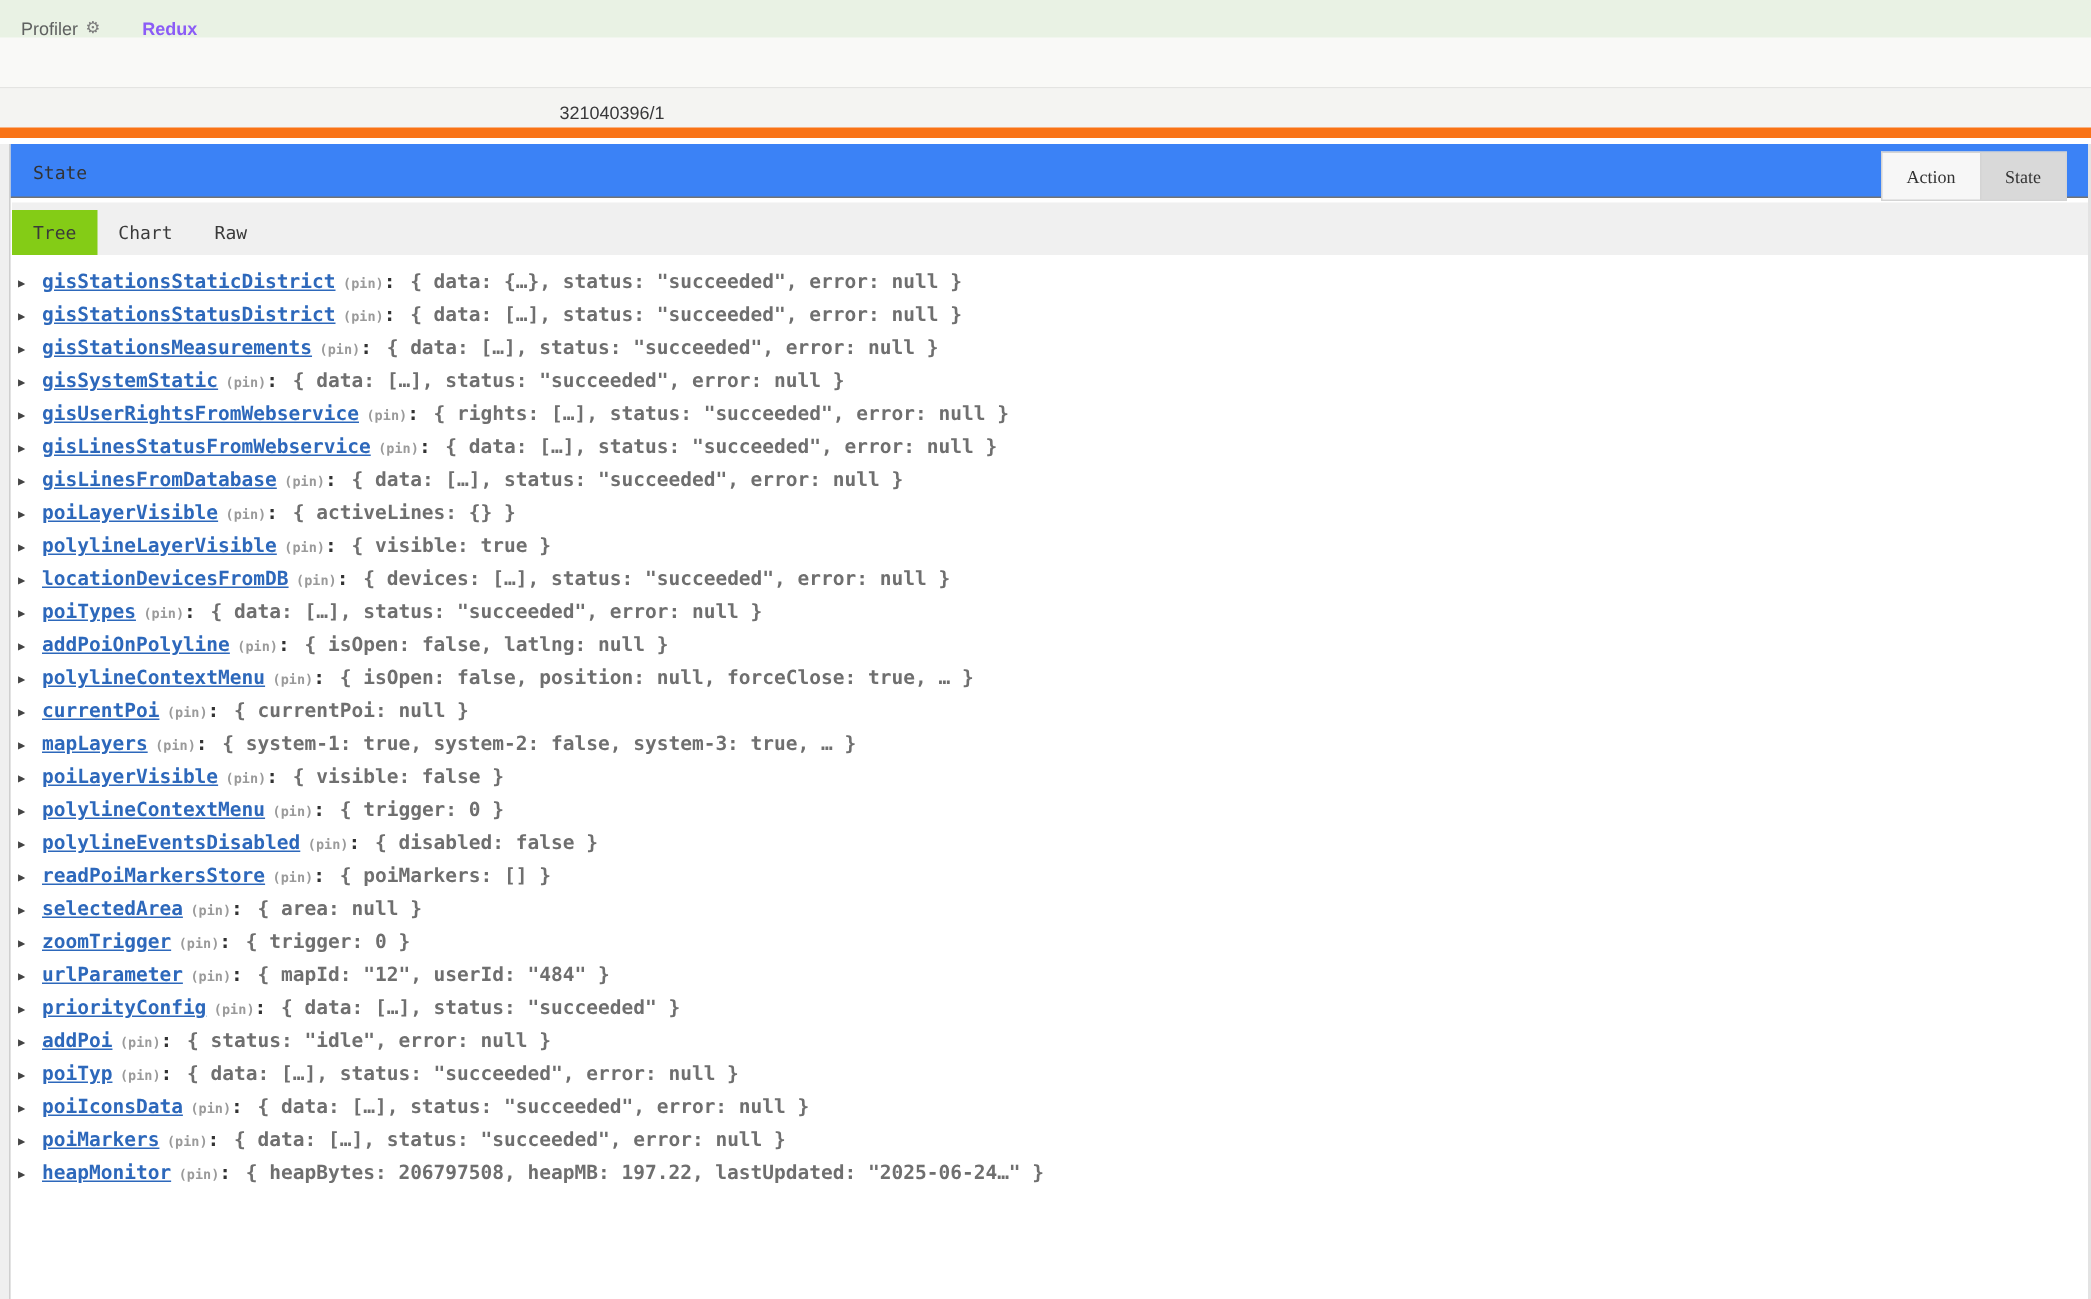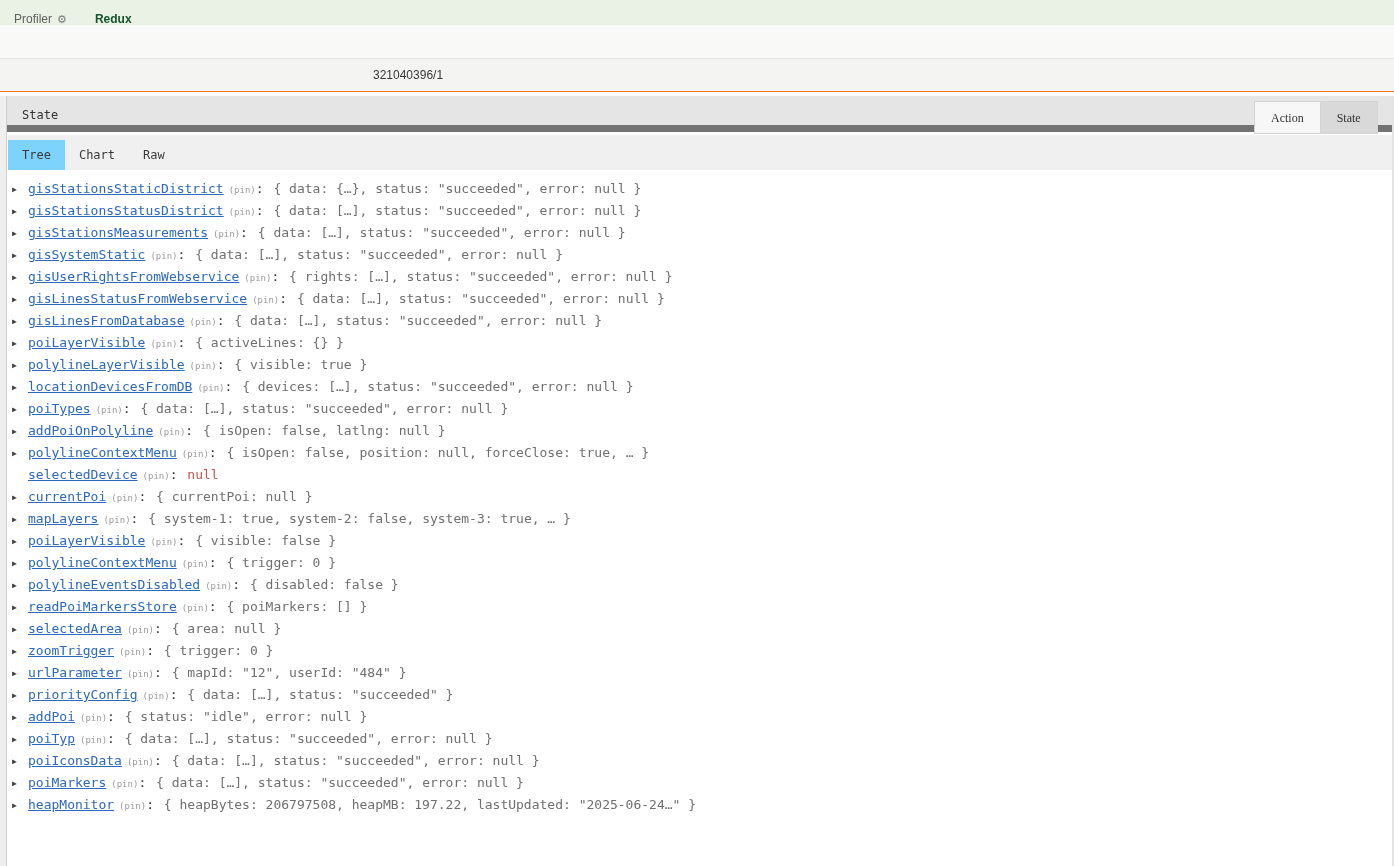--- a/index.html
+++ b/index.html
@@ -12,40 +12,40 @@
   
   .topbar{
     position:absolute;left:0;top:0;width:1394px;height:41px;
     background:#e9f2e4;display:flex;align-items:stretch;
   }
   .devtab{
     display:flex;align-items:center;gap:5px;
     padding:0 14px;font-size:12px;color:#5f6160;cursor:default;
     border-bottom:3px solid transparent;box-sizing:border-box;
   }
-  .devtab.active{color:#14532d;border-bottom:3px solid #3f7142;font-weight:bold;}
+  .devtab.active{color:#8b5cf6;border-bottom:3px solid #3f7142;font-weight:bold;}
   .gear{font-size:11px;color:#7a7a7a;line-height:1;}
   
   .bar2{
     position:absolute;left:0;top:25px;width:1394px;height:34px;
     background:#f9f9f7;border-bottom:1px solid #e4e4e2;box-sizing:border-box;
   }
   
   .action-row{
     position:absolute;left:0;top:59px;width:1394px;height:33px;
-    background:#f4f4f2;border-bottom:1px solid #f97316;box-sizing:border-box;
+    background:#f4f4f2;border-bottom:7px solid #f97316;box-sizing:border-box;
   }
   .action-item{
     position:absolute;left:373px;top:0;height:33px;line-height:33px;
     font-size:12px;color:#38383a;
   }
   
   .state-header{
     position:absolute;left:0;top:96px;width:1394px;height:36px;
-    background:#e5e5e5;border-bottom:7px solid #737373;box-sizing:border-box;
+    background:#3b82f6;border-bottom:1px solid #737373;box-sizing:border-box;
   }
   .state-title{
     position:absolute;left:22px;top:0;height:39px;line-height:39px;
     font-family:"DejaVu Sans Mono", monospace;font-size:12px;color:#333;
   }
   .view-tabs{
     position:absolute;left:1254px;top:5px;height:33px;display:flex;
   }
   .view-tab{
     height:33px;line-height:33px;padding:0 16px;
@@ -58,34 +58,34 @@
   
   .subtab-bar{
     position:absolute;left:8px;top:135px;width:1386px;height:35px;
     background:#f0f0f0;display:flex;align-items:flex-end;
   }
   .subtab{
     height:30px;line-height:30px;padding:0 14px;
     font-family:"DejaVu Sans Mono", monospace;font-size:12px;color:#3a3a3a;
     cursor:default;
   }
-  .subtab.active{background:#7dd3fc;}
+  .subtab.active{background:#84cc16;}
   
   .left-strip{
     position:absolute;left:0;top:96px;width:7px;height:770px;
     background:#efefef;border-right:1px solid #cfcfcf;box-sizing:border-box;
   }
   
   .right-edge{
     position:absolute;right:0;top:96px;width:2px;height:770px;background:#e3e3e3;
   }
   
   .content{
     position:absolute;left:8px;top:170px;width:1236px;height:696px;
-    background:#ffffff;padding-top:8px;box-sizing:border-box;overflow:hidden;
+    background:#ffffff;padding-top:8px;box-sizing:border-box;overflow:hidden;font-weight:bold;
   }
   .trow{
     height:22px;line-height:22px;white-space:nowrap;
     font-family:"DejaVu Sans Mono", monospace;font-size:13px;
     padding-left:4px;cursor:default;
   }
   .arrow{
     display:inline-block;width:16px;font-size:8px;color:#444;
     vertical-align:1px;text-align:left;
   }
@@ -179,24 +179,20 @@
     <span class="preview">{ data: […], status: "succeeded", error: null }</span>
   </div>
     <div class="trow">
     <span class="arrow">▶</span><span class="tkey">addPoiOnPolyline</span><span class="pin">(pin)</span><span class="colon">:</span>
     <span class="preview">{ isOpen: false, latlng: null }</span>
   </div>
     <div class="trow">
     <span class="arrow">▶</span><span class="tkey">polylineContextMenu</span><span class="pin">(pin)</span><span class="colon">:</span>
     <span class="preview">{ isOpen: false, position: null, forceClose: true, … }</span>
   </div>
-    <div class="trow leaf">
-    <span class="arrow">▶</span><span class="tkey">selectedDevice</span><span class="pin">(pin)</span><span class="colon">:</span>
-    <span class="preview val-null">null</span>
-  </div>
     <div class="trow">
     <span class="arrow">▶</span><span class="tkey">currentPoi</span><span class="pin">(pin)</span><span class="colon">:</span>
     <span class="preview">{ currentPoi: null }</span>
   </div>
     <div class="trow">
     <span class="arrow">▶</span><span class="tkey">mapLayers</span><span class="pin">(pin)</span><span class="colon">:</span>
     <span class="preview">{ system-1: true, system-2: false, system-3: true, … }</span>
   </div>
     <div class="trow">
     <span class="arrow">▶</span><span class="tkey">poiLayerVisible</span><span class="pin">(pin)</span><span class="colon">:</span>

